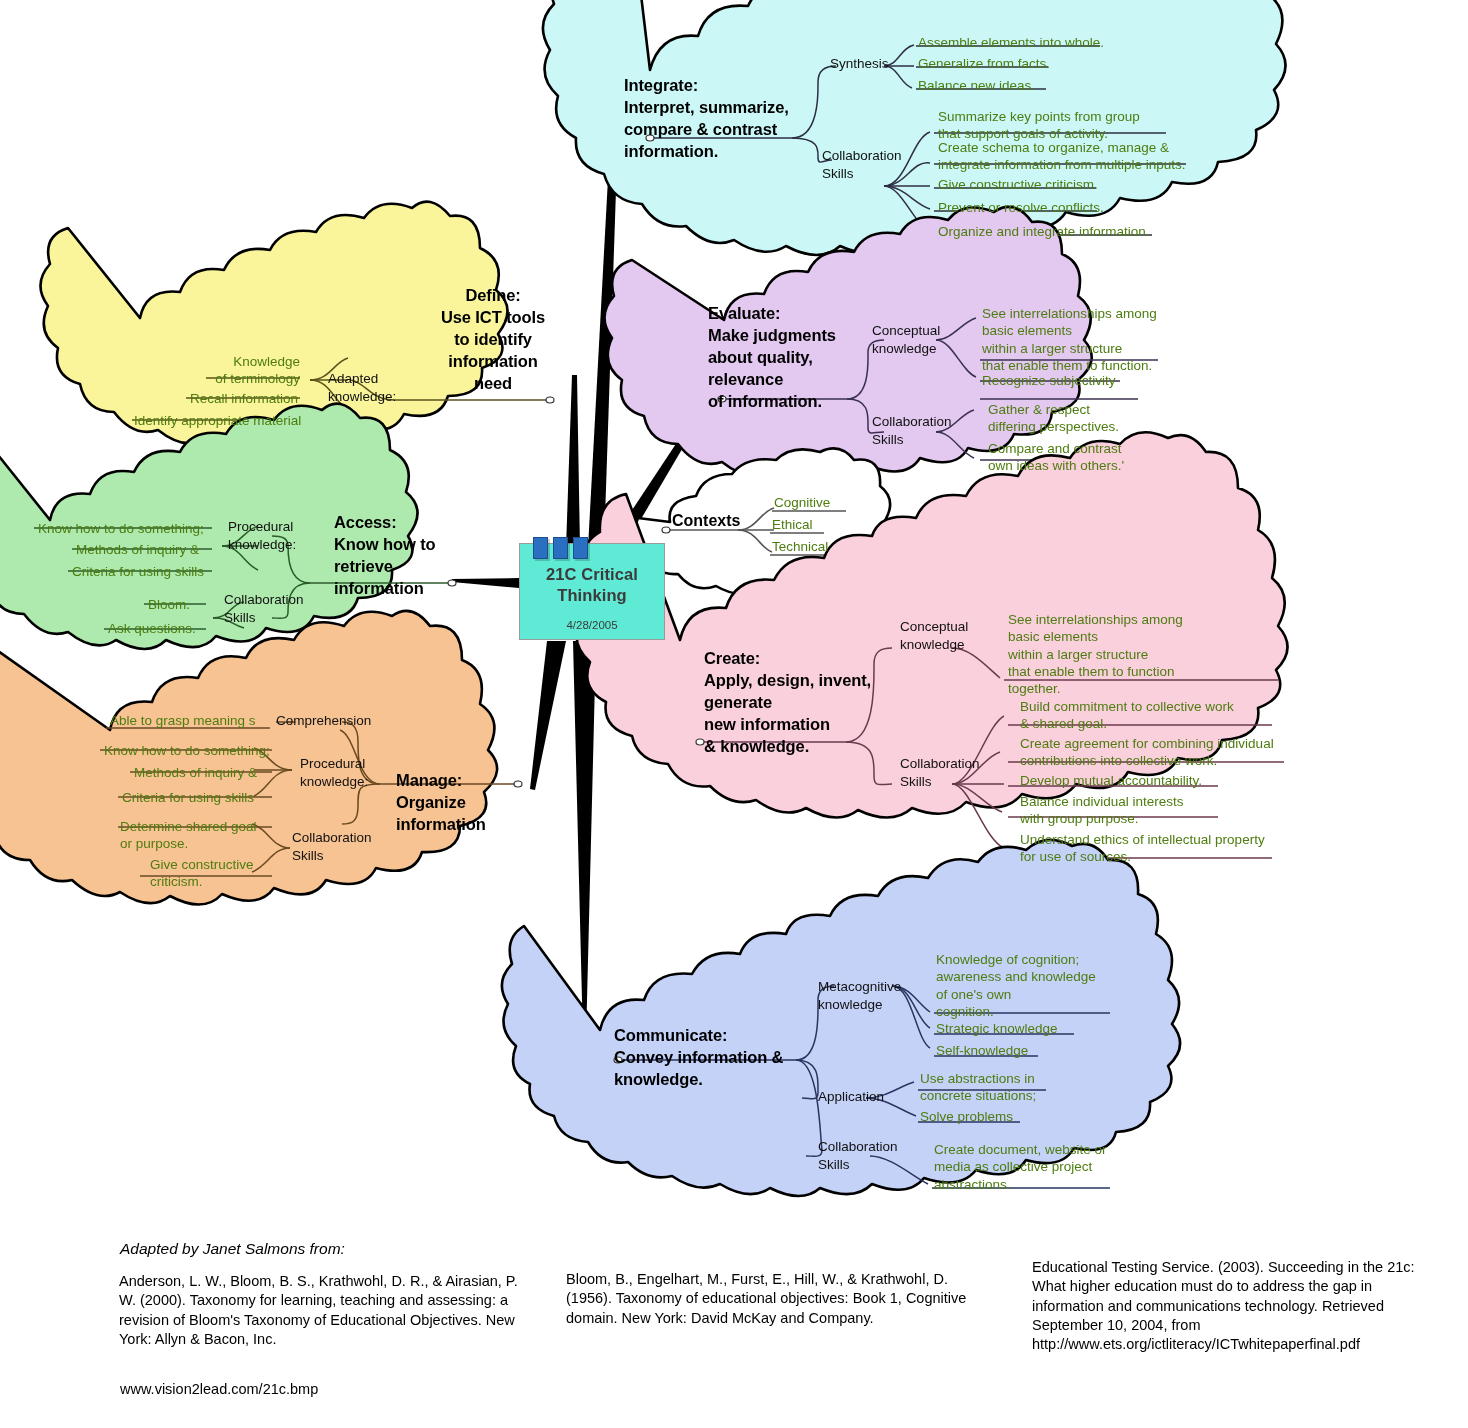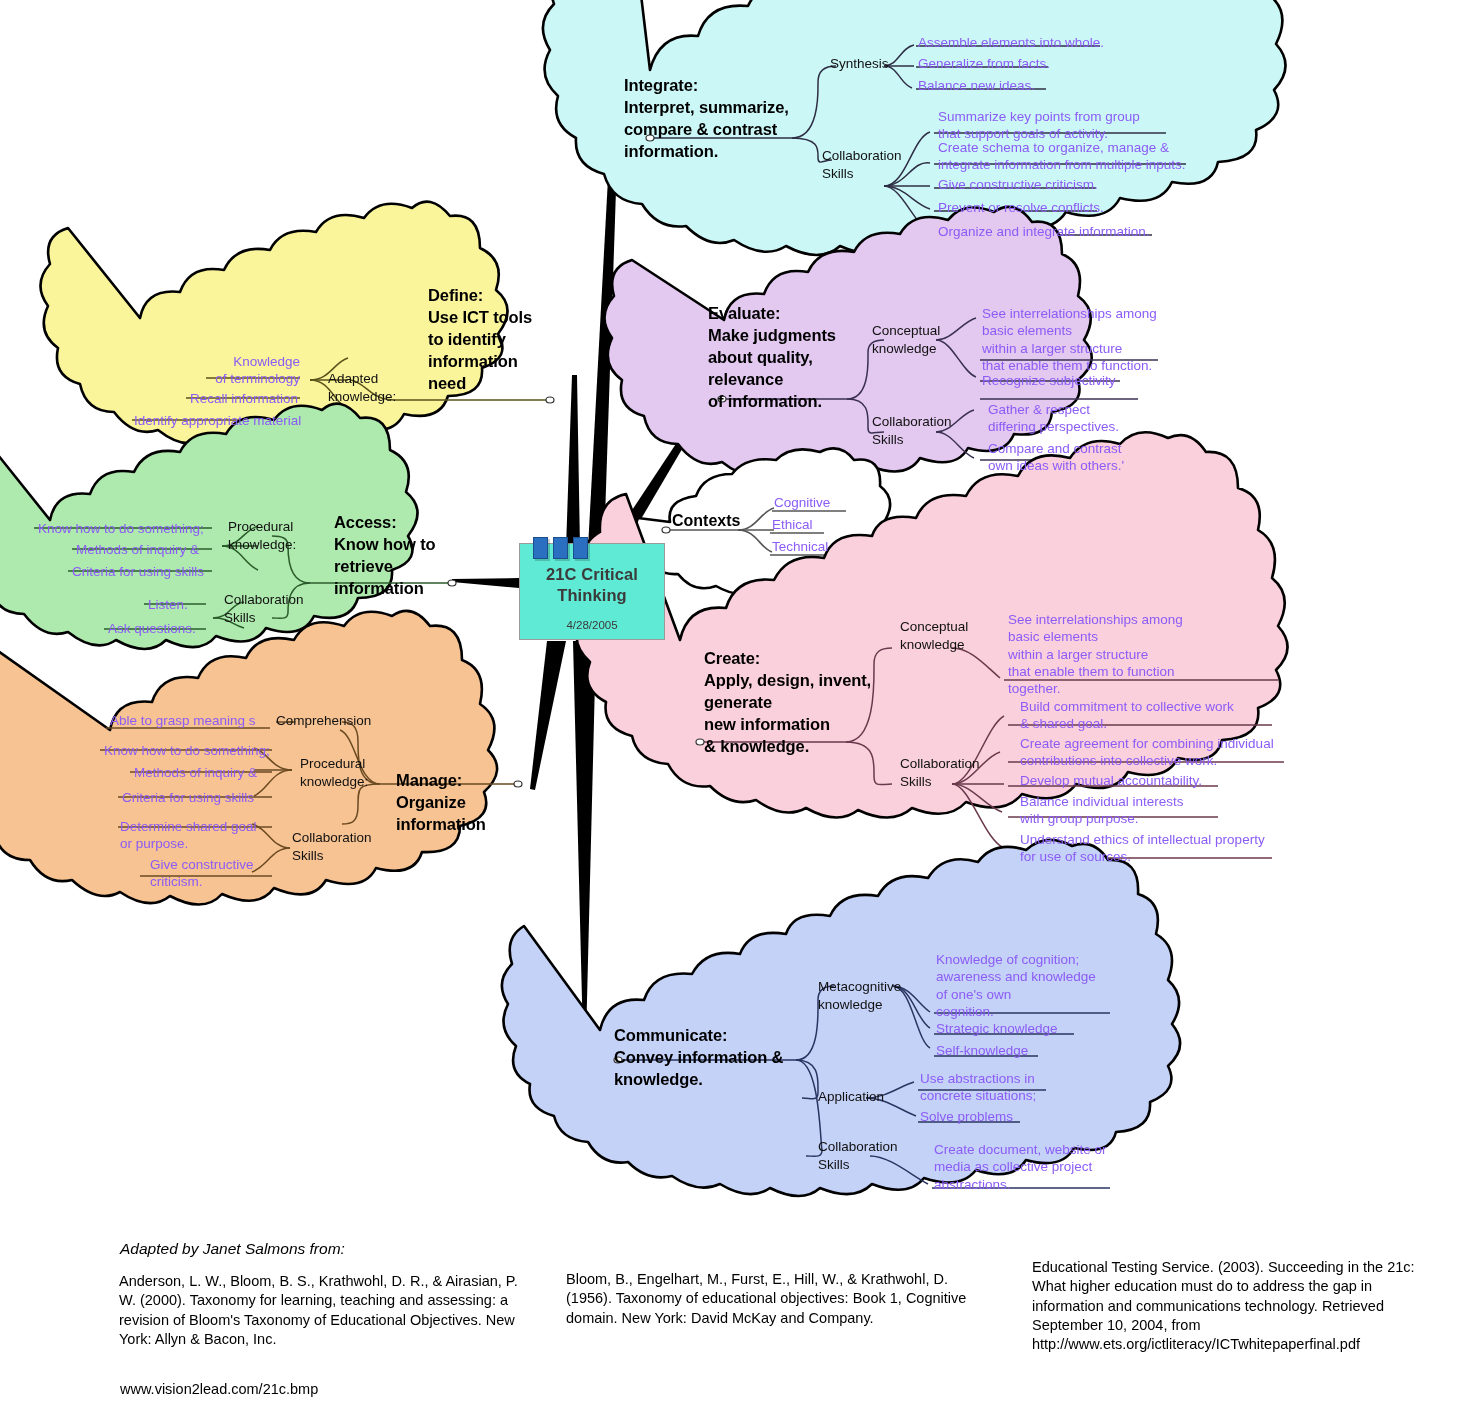--- a/index.html
+++ b/index.html
@@ -23,21 +23,21 @@
     line-height:1.33;
     letter-spacing:-0.1px;
   }
   .mid-label {
     font-size:13.5px;
     color:#111;
     line-height:1.3;
   }
   .leaf {
     font-size:13.5px;
-    color:#8b5cf6;
+    color:#4d7c0f;
     line-height:1.28;
   }
   .contexts-title { font-weight:bold; font-size:16px; color:#000; }
 
   
   #center-node {
     position:absolute; left:519px; top:543px; width:146px; height:97px;
     background:#5eead4; border:1px solid #9a9a9a; z-index:4;
     text-align:center;
   }
@@ -547,21 +547,21 @@
   <div class="txt leaf" style="left:982px; top:372px;">Recognize subjectivity</div>
   <div class="txt leaf" style="left:988px; top:401px;">
     <div>Gather &amp; respect</div>
     <div>differing perspectives.</div>
   </div>
   <div class="txt leaf" style="left:988px; top:440px;">
     <div>Compare and contrast</div>
     <div>own ideas with others.'</div>
   </div>
 
-  <div class="txt branch-title" style="left:428px; top:285px; width:130px; text-align:left;">
+  <div class="txt branch-title" style="left:428px; top:285px; width:130px; text-align:center;">
     <div>Define:</div>
     <div>Use ICT tools</div>
     <div>to identify</div>
     <div>information</div>
     <div>need</div>
   </div>
   <div class="txt mid-label" style="left:328px; top:370px;">
     <div>Adapted</div>
     <div>knowledge:</div>
   </div>
@@ -582,21 +582,21 @@
     <div>Procedural</div>
     <div>knowledge:</div>
   </div>
   <div class="txt mid-label" style="left:224px; top:591px;">
     <div>Collaboration</div>
     <div>Skills</div>
   </div>
   <div class="txt leaf" style="left:38px; top:520px;">Know how to do something;</div>
   <div class="txt leaf" style="left:76px; top:541px;">Methods of inquiry &amp;</div>
   <div class="txt leaf" style="left:72px; top:563px;">Criteria for using skills</div>
-  <div class="txt leaf" style="left:148px; top:596px;">Listen.</div>
+  <div class="txt leaf" style="left:148px; top:596px;">Bloom.</div>
   <div class="txt leaf" style="left:108px; top:620px;">Ask questions.</div>
 
   <div class="txt branch-title" style="left:704px; top:648px; width:180px;">
     <div>Create:</div>
     <div>Apply, design, invent,</div>
     <div>generate</div>
     <div>new information</div>
     <div>&amp; knowledge.</div>
   </div>
   <div class="txt mid-label" style="left:900px; top:618px;">

